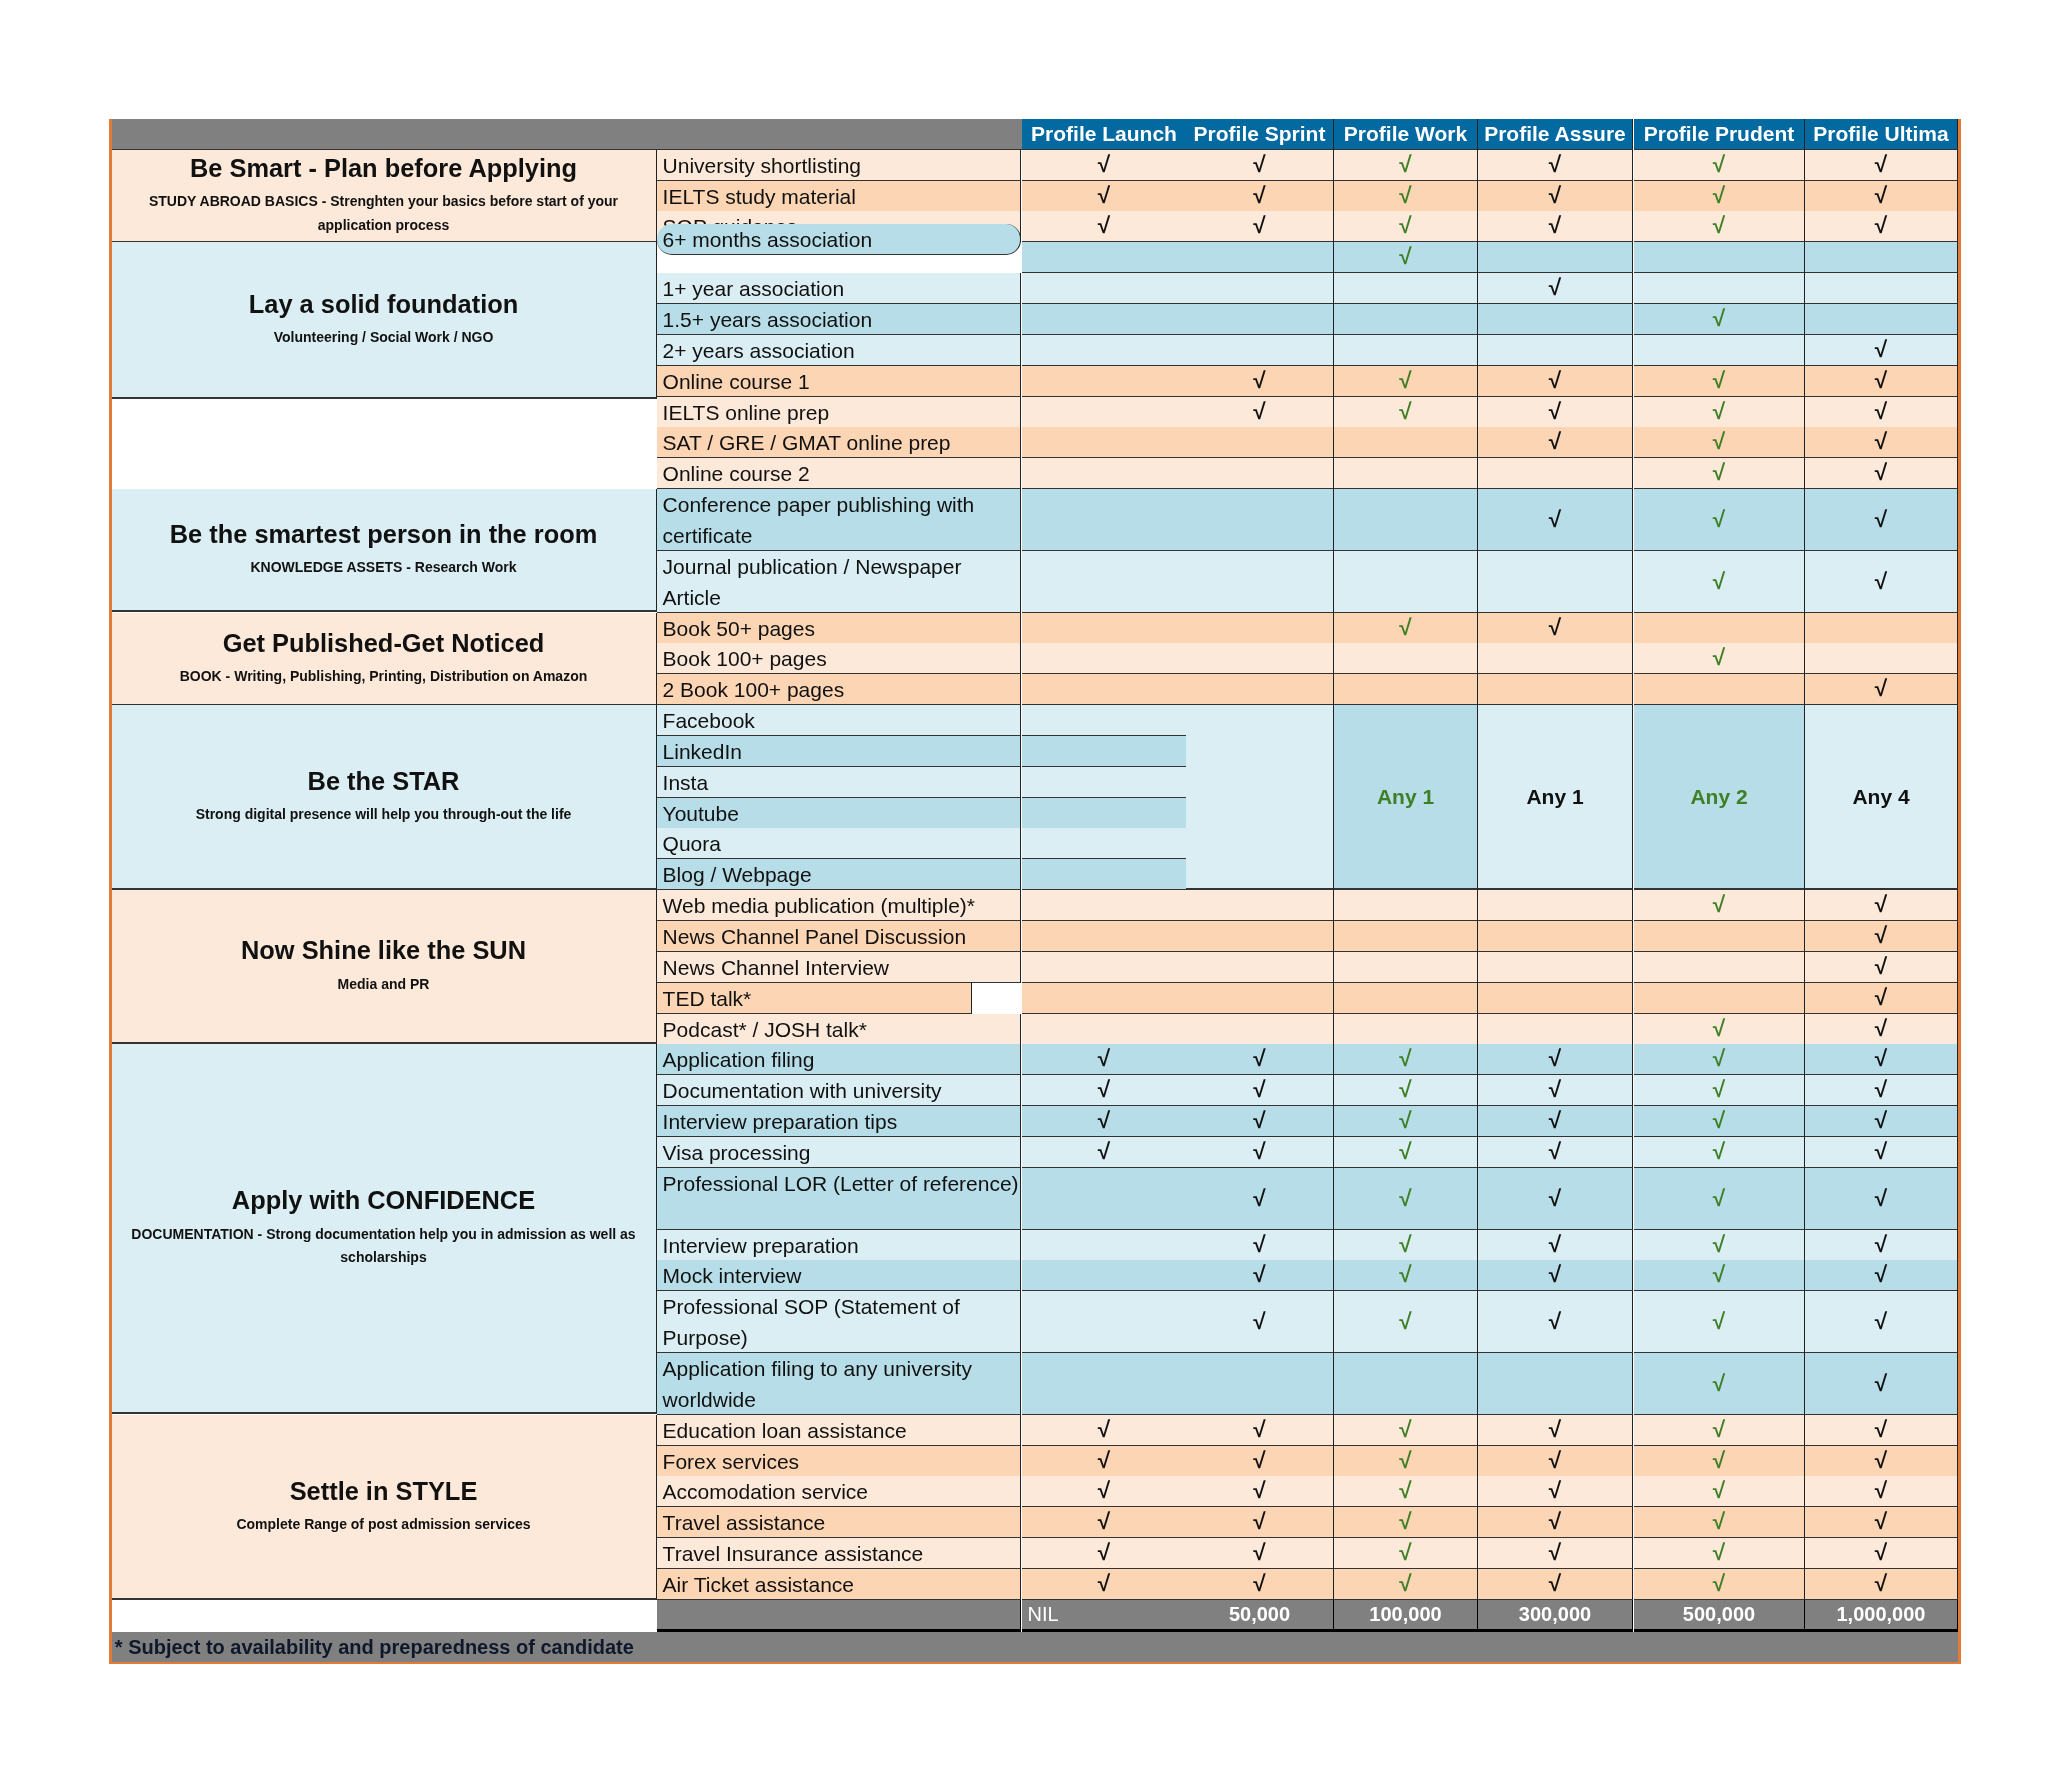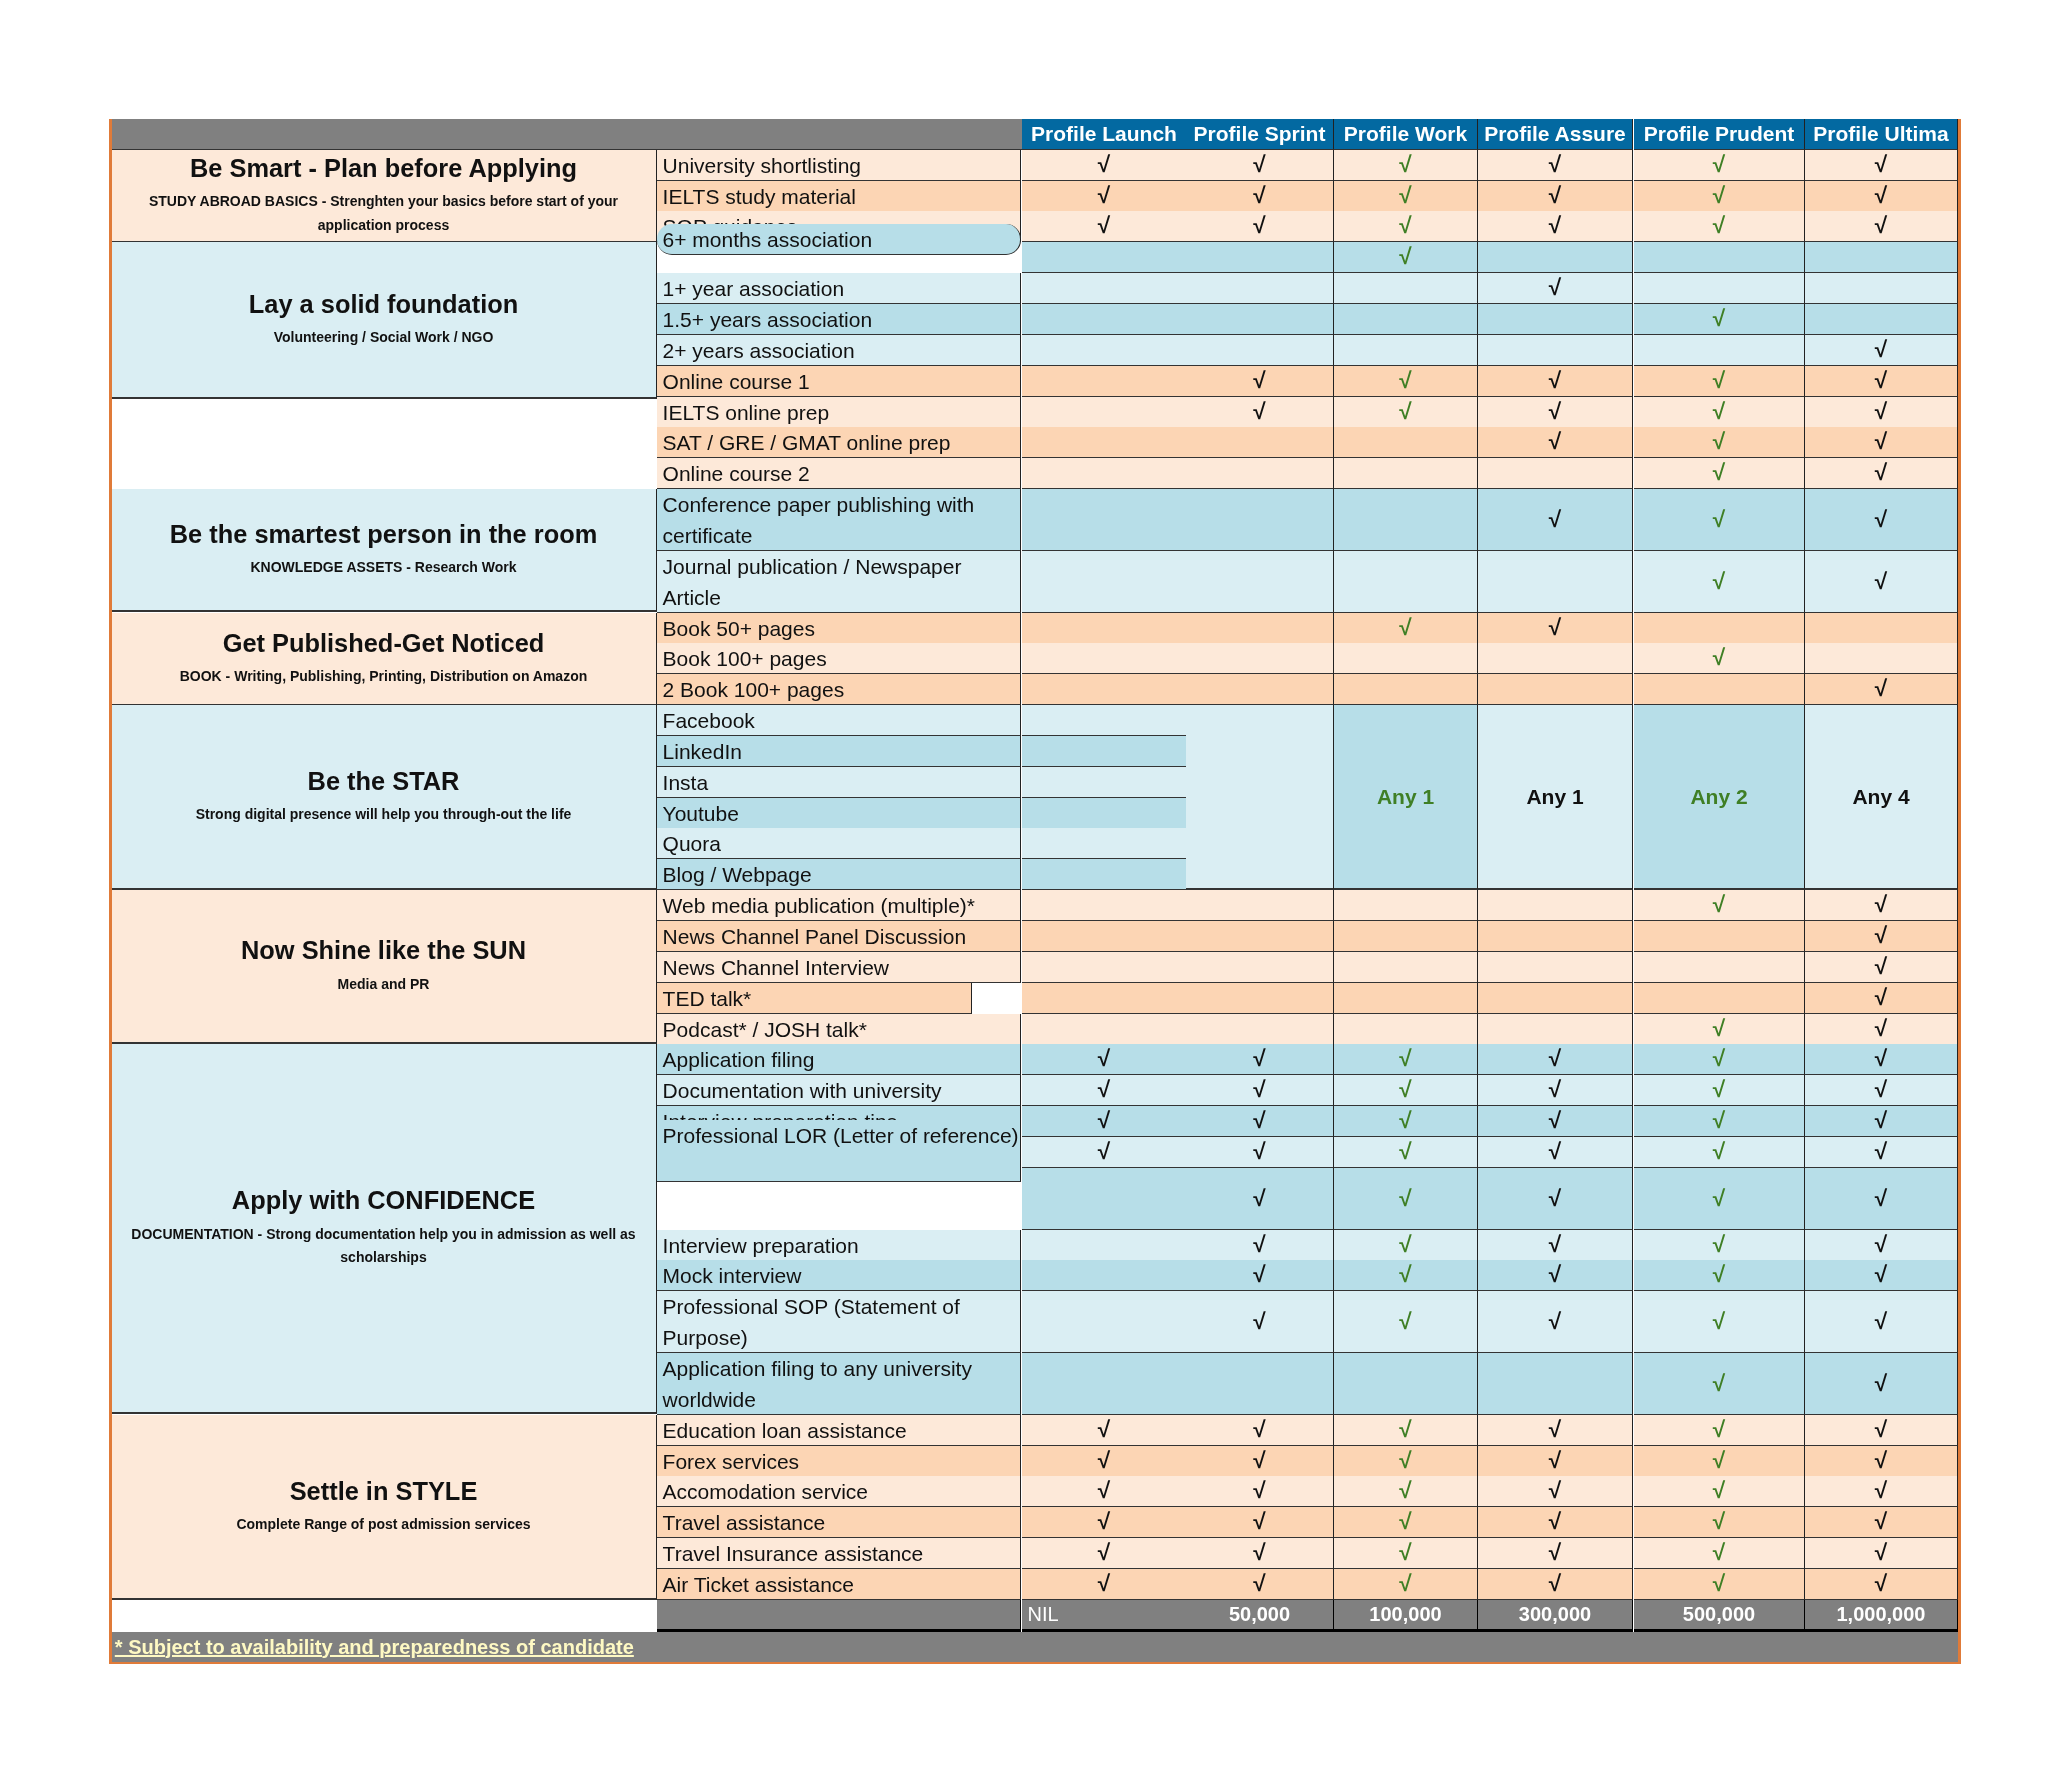--- a/index.html
+++ b/index.html
@@ -19,23 +19,23 @@
   .black { color:#111; }
   .green { color:#3f7f25; }
   .any { font-size:21px; }
   .p-light { background:#fde9d9; }
   .p-dark  { background:#fcd5b4; }
   .b-light { background:#daeef3; }
   .b-dark  { background:#b7dee8; }
   .price { background:#808080; color:#fff; font-weight:bold; font-size:20px; justify-content:center;
            border-bottom:3.8px solid #000; border-right:1.9px solid #000; }
   .price.left { justify-content:flex-start; padding-left:5.6px; font-weight:normal; }
-  .footer { position:absolute; background:#808080; color:#fef9c3; font-weight:bold; font-size:20px;
+  .footer { position:absolute; background:#808080; color:#0f172a; font-weight:bold; font-size:20px;
             display:flex; align-items:center; padding-left:3.8px; box-sizing:border-box;
-            border-bottom:2.8px solid #e07b39;text-decoration:underline; }
+            border-bottom:2.8px solid #e07b39; }
   .edge-left { position:absolute; background:#e07b39; }
   .edge-right { position:absolute; background:#e07b39; }
 </style>
 </head>
 <body>
 
 <div id="grid">
     <div class="cell hdr-blank" style="left: 111px; top: 119px; width: 911px; height: 31px;"></div>
     <div class="cell hdr" style="left: 1022px; top: 119px; width: 165px; height: 31px;">Profile Launch</div>
     <div class="cell hdr" style="left: 1186px; top: 119px; width: 148px; height: 31px;">Profile Sprint</div>
@@ -256,21 +256,21 @@
     <div class="cell mark b-dark black" style="left: 1478px; top: 1106px; width: 155px; height: 31px;">√</div>
     <div class="cell mark b-dark green" style="left: 1634px; top: 1106px; width: 171px; height: 31px;">√</div>
     <div class="cell mark b-dark black" style="left: 1805px; top: 1106px; width: 153px; height: 31px;">√</div>
     <div class="cell feat b-light" style="left: 657px; top: 1137px; width: 364px; height: 31px;">Visa processing</div>
     <div class="cell mark b-light black" style="left: 1022px; top: 1137px; width: 165px; height: 31px;">√</div>
     <div class="cell mark b-light black" style="left: 1186px; top: 1137px; width: 148px; height: 31px;">√</div>
     <div class="cell mark b-light green" style="left: 1334px; top: 1137px; width: 144px; height: 31px;">√</div>
     <div class="cell mark b-light black" style="left: 1478px; top: 1137px; width: 155px; height: 31px;">√</div>
     <div class="cell mark b-light green" style="left: 1634px; top: 1137px; width: 171px; height: 31px;">√</div>
     <div class="cell mark b-light black" style="left: 1805px; top: 1137px; width: 153px; height: 31px;">√</div>
-    <div class="cell feat b-dark" style="left: 657px; top: 1120px; width: 364px; height: 62px; align-items: flex-start; white-space: normal; ">Professional LOR (Letter of reference)</div>
+    <div class="cell feat b-dark" style="left: 657px; top: 1168px; width: 364px; height: 62px; align-items: flex-start; white-space: normal; ">Professional LOR (Letter of reference)</div>
     <div class="cell mark b-dark black" style="left: 1022px; top: 1168px; width: 165px; height: 62px;"></div>
     <div class="cell mark b-dark black" style="left: 1186px; top: 1168px; width: 148px; height: 62px;">√</div>
     <div class="cell mark b-dark green" style="left: 1334px; top: 1168px; width: 144px; height: 62px;">√</div>
     <div class="cell mark b-dark black" style="left: 1478px; top: 1168px; width: 155px; height: 62px;">√</div>
     <div class="cell mark b-dark green" style="left: 1634px; top: 1168px; width: 171px; height: 62px;">√</div>
     <div class="cell mark b-dark black" style="left: 1805px; top: 1168px; width: 153px; height: 62px;">√</div>
     <div class="cell feat b-light" style="left: 657px; top: 1230px; width: 364px; height: 31px;">Interview preparation</div>
     <div class="cell mark b-light black" style="left: 1022px; top: 1230px; width: 165px; height: 31px;"></div>
     <div class="cell mark b-light black" style="left: 1186px; top: 1230px; width: 148px; height: 31px;">√</div>
     <div class="cell mark b-light green" style="left: 1334px; top: 1230px; width: 144px; height: 31px;">√</div>

